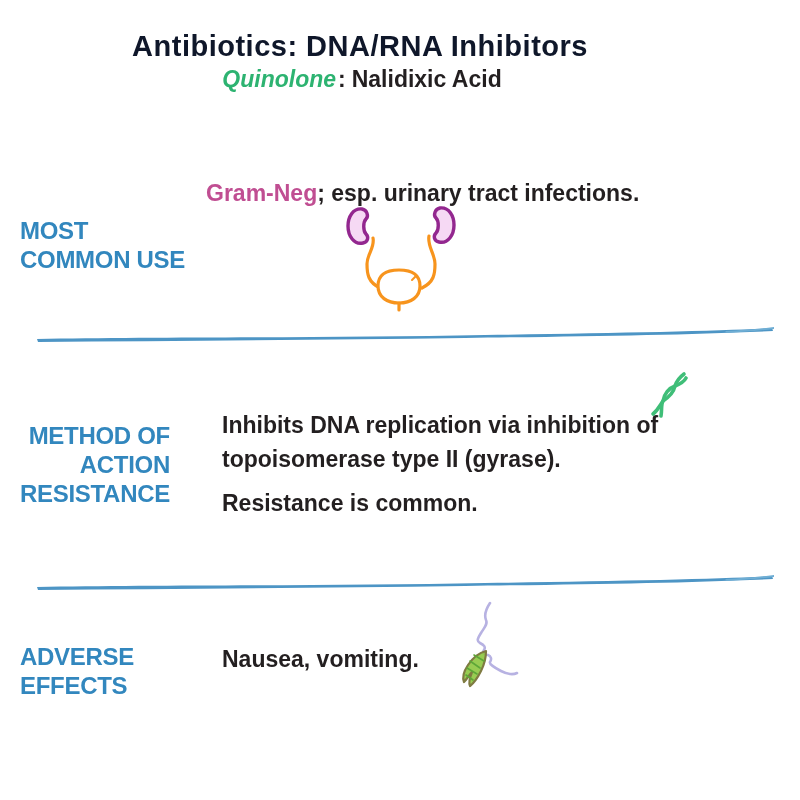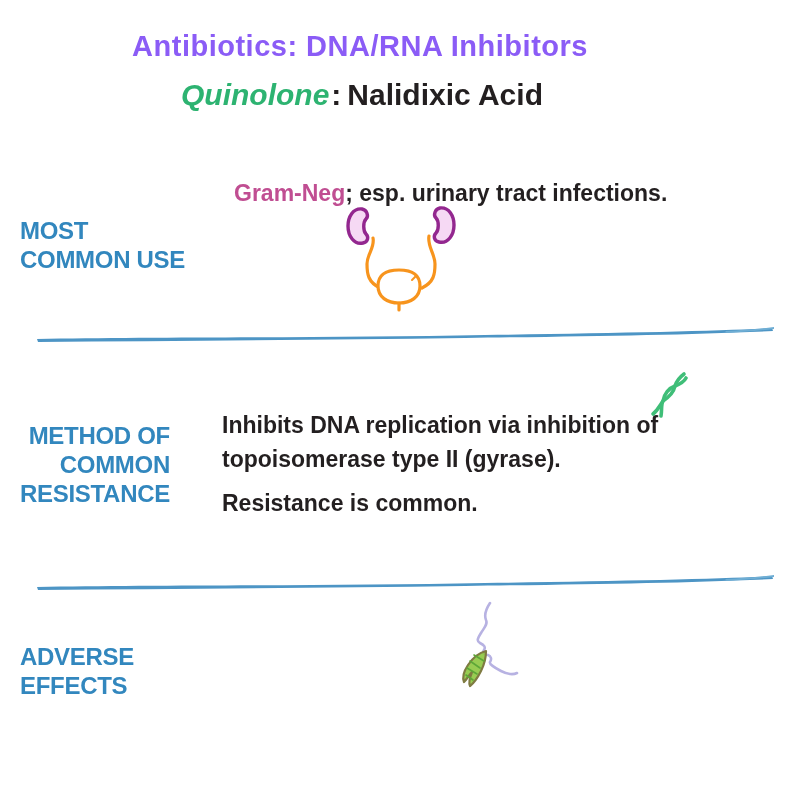--- a/index.html
+++ b/index.html
@@ -9,26 +9,26 @@
     background:#ffffff;
     font-family:"Liberation Sans", sans-serif;
     color:#231F20;
     overflow:hidden;
   }
   
   .title{
     position:absolute;top:30px;left:0;width:720px;
     text-align:center;
     font-size:29px;font-weight:bold;letter-spacing:.5px;
-    color:#8b5cf6;
+    color:#0f172a;
   }
   .subtitle{
-    position:absolute;top:78px;left:0;width:724px;
+    position:absolute;top:66px;left:0;width:724px;
     text-align:center;
-    font-size:30px;font-weight:600;
+    font-size:23px;font-weight:600;
     color:#231F20;
   }
   .subtitle .drug-class{color:#2DB371;font-style:italic;margin-right:2px;}
   .subtitle .sep{margin-right:6px;}
   
   .sec-label{
     position:absolute;left:20px;
     font-size:24px;font-weight:bold;line-height:29px;
     letter-spacing:-0.3px;
     color:#3287BE;
@@ -54,21 +54,21 @@
   <div class="title">Antibiotics: DNA/RNA Inhibitors</div>
   <div class="subtitle">
     <span class="drug-class">Quinolone</span><span class="sep">:</span><span>Nalidixic Acid</span>
   </div>
 
   <div class="sec-label" style="top:186px;">
     <div>MOST</div>
     <div>COMMON USE</div>
   </div>
 
-  <div class="body-line" style="left:234px;top:178px;">
+  <div class="body-line" style="left:206px;top:178px;">
     <span class="hl">Gram-Neg</span><span>; esp. urinary tract infections.</span>
   </div>
 
   <svg class="illus" style="left:330px;top:202px;" width="145" height="112" viewBox="0 0 145 112">
 
     <path d="M 43,36 C 45,46 37,52 37,62 C 37,72 38,80 50,86" fill="none" stroke="#F7941D" stroke-width="3.2" stroke-linecap="round"></path>
     <path d="M 99,34 C 97,44 105,52 105,62 C 105,72 104,80 92,86" fill="none" stroke="#F7941D" stroke-width="3.2" stroke-linecap="round"></path>
 
     <path d="M 48,84 C 48,72 57,68 69,68 C 81,68 90,72 90,84 C 90,95 81,101 69,101 C 57,101 48,95 48,84 Z" fill="#ffffff" stroke="#F7941D" stroke-width="3.2" stroke-linejoin="round"></path>
     <path d="M 69,101 L 69,108" fill="none" stroke="#F7941D" stroke-width="3.2" stroke-linecap="round"></path>
@@ -83,21 +83,21 @@
     </g>
   </svg>
 
   <svg class="divider" style="top:325px;" viewBox="0 0 740 20">
     <path d="M 2,14 C 120,12 300,13 450,10 C 580,8 690,6 737,3 L 738,6 C 650,10 560,11 430,13 C 280,15 140,16 3,17 Z" fill="#4D95C5"></path>
     <path d="M 690,6 C 710,5 725,4 739,2 L 739,4 C 722,6 706,7 692,8 Z" fill="#6FAED4"></path>
   </svg>
 
   <div class="sec-label" style="top:391px;text-align:right;">
     <div>METHOD OF</div>
-    <div>COMMON</div>
+    <div>ACTION</div>
     <div>RESISTANCE</div>
   </div>
 
   <div class="body-line" style="left:222px;top:444px;">topoisomerase type II (gyrase).</div>
   <div class="body-line" style="left:222px;top:410px;">Inhibits DNA replication via inhibition of</div>
   <div class="body-line" style="left:222px;top:488px;">Resistance is common.</div>
 
   <svg class="illus" style="left:648px;top:370px;" width="42" height="48" viewBox="0 0 42 48">
     <path d="M 5,44 C 10,40 12,35 15,31 C 21,27 26,21 27,16 C 29,10 32,7 36,4" fill="none" stroke="#3FBE78" stroke-width="3.6" stroke-linecap="round"></path>
     <path d="M 13,46 C 14,40 13,34 15,31 C 16,24 21,18 27,16 C 32,14 36,12 38,8" fill="none" stroke="#3FBE78" stroke-width="3.6" stroke-linecap="round"></path>
@@ -106,20 +106,21 @@
   <svg class="divider" style="top:573px;" viewBox="0 0 740 20">
     <path d="M 2,14 C 120,12 300,13 450,10 C 580,8 690,6 737,3 L 738,6 C 650,10 560,11 430,13 C 280,15 140,16 3,17 Z" fill="#4D95C5"></path>
     <path d="M 690,6 C 710,5 725,4 739,2 L 739,4 C 722,6 706,7 692,8 Z" fill="#6FAED4"></path>
   </svg>
 
   <div class="sec-label" style="top:612px;">
     <div>ADVERSE</div>
     <div>EFFECTS</div>
   </div>
 
+  <div class="body-line" style="left:222px;top:644px;">Nausea, vomiting.</div>
 
   <svg class="illus" style="left:440px;top:595px;" width="110" height="110" viewBox="0 0 110 110">
 
     <path d="M 50,8 C 46,14 44,20 46,25 C 48,29 44,33 41,38 C 38,43 36,46 40,48 C 44,50 46,52 44,55 C 42,58 45,60 48,60 C 51,61 52,64 50,67 C 49,69 55,73 61,76 C 67,79 73,80 77,78" fill="none" stroke="#B7B2E2" stroke-width="2.6" stroke-linecap="round"></path>
 
     <path d="M 46,56 C 38,58 32,64 28,70 C 24,76 22,82 24,87 C 27,84 29,80 32,77 C 30,82 28,87 30,91 C 34,88 38,82 41,76 C 44,70 46,63 46,56 Z" fill="#8DC63F" fill-opacity="0.9" stroke="#7F7B42" stroke-width="2.2" stroke-linejoin="round"></path>
 
     <path d="M 34,60 L 44,66 M 30,66 L 40,73 M 27,73 L 37,79 M 26,80 L 33,85" fill="none" stroke="#5DA638" stroke-width="1.6" stroke-linecap="round"></path>
   </svg>
 

